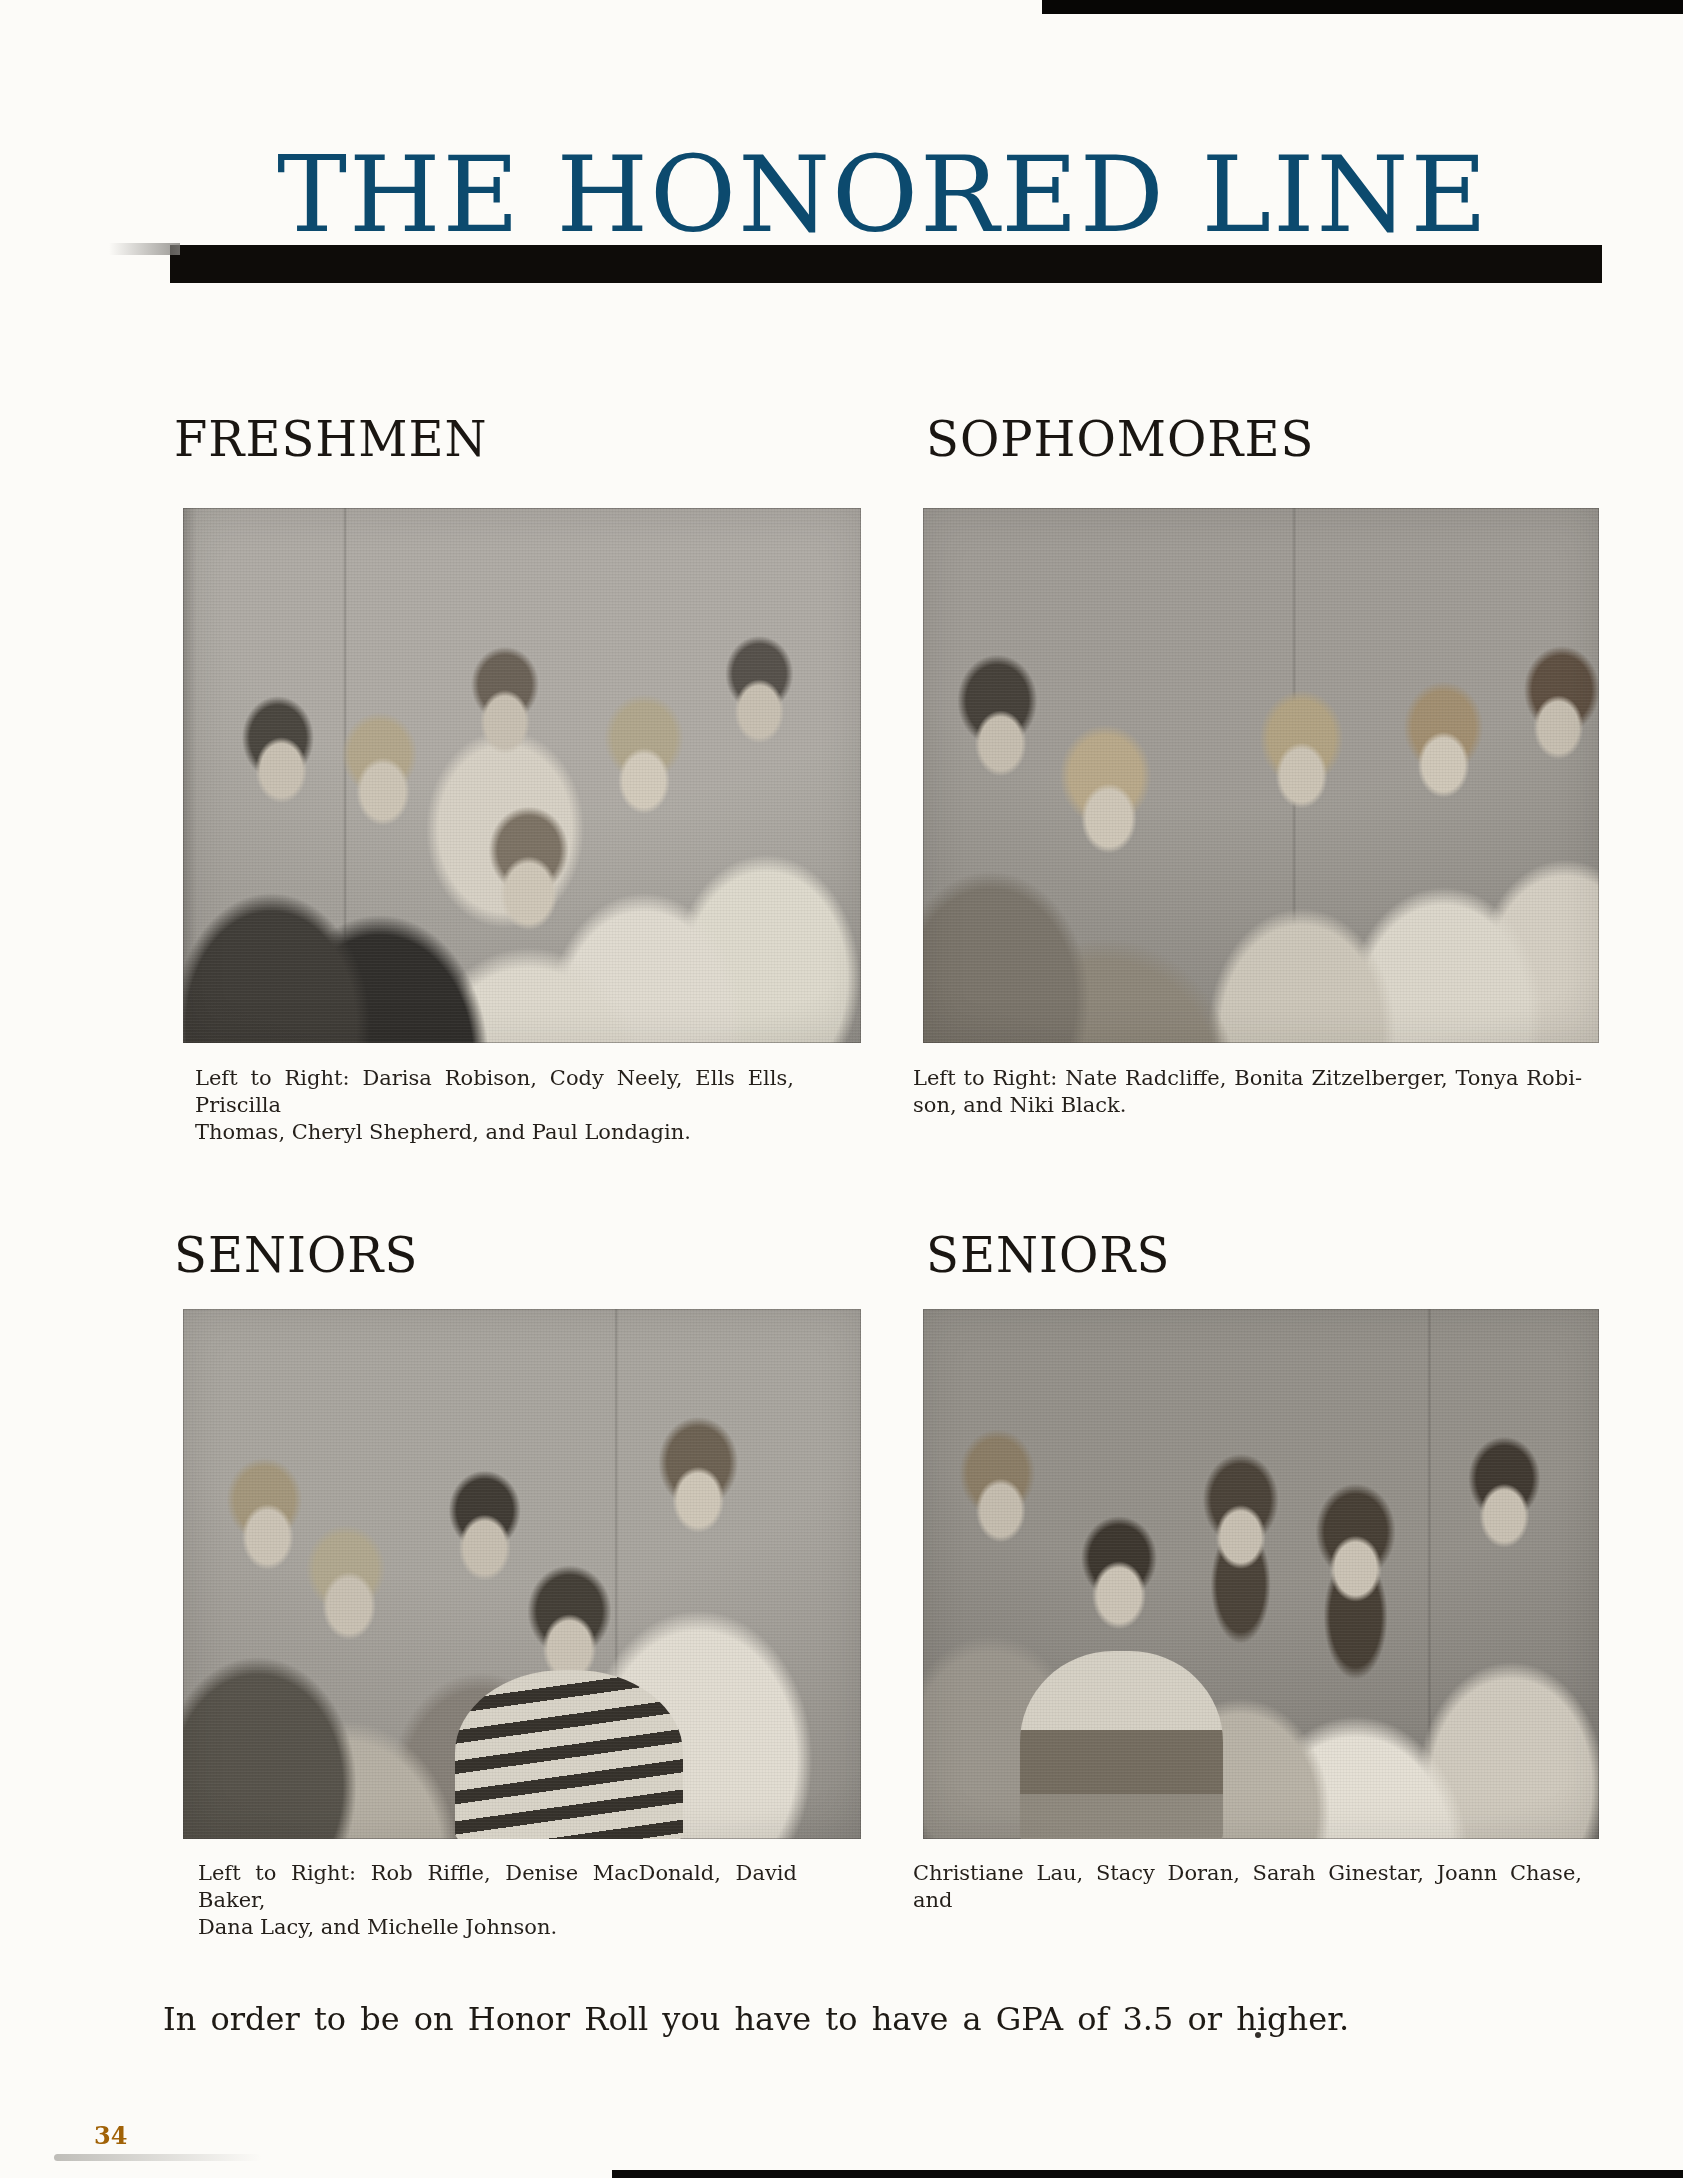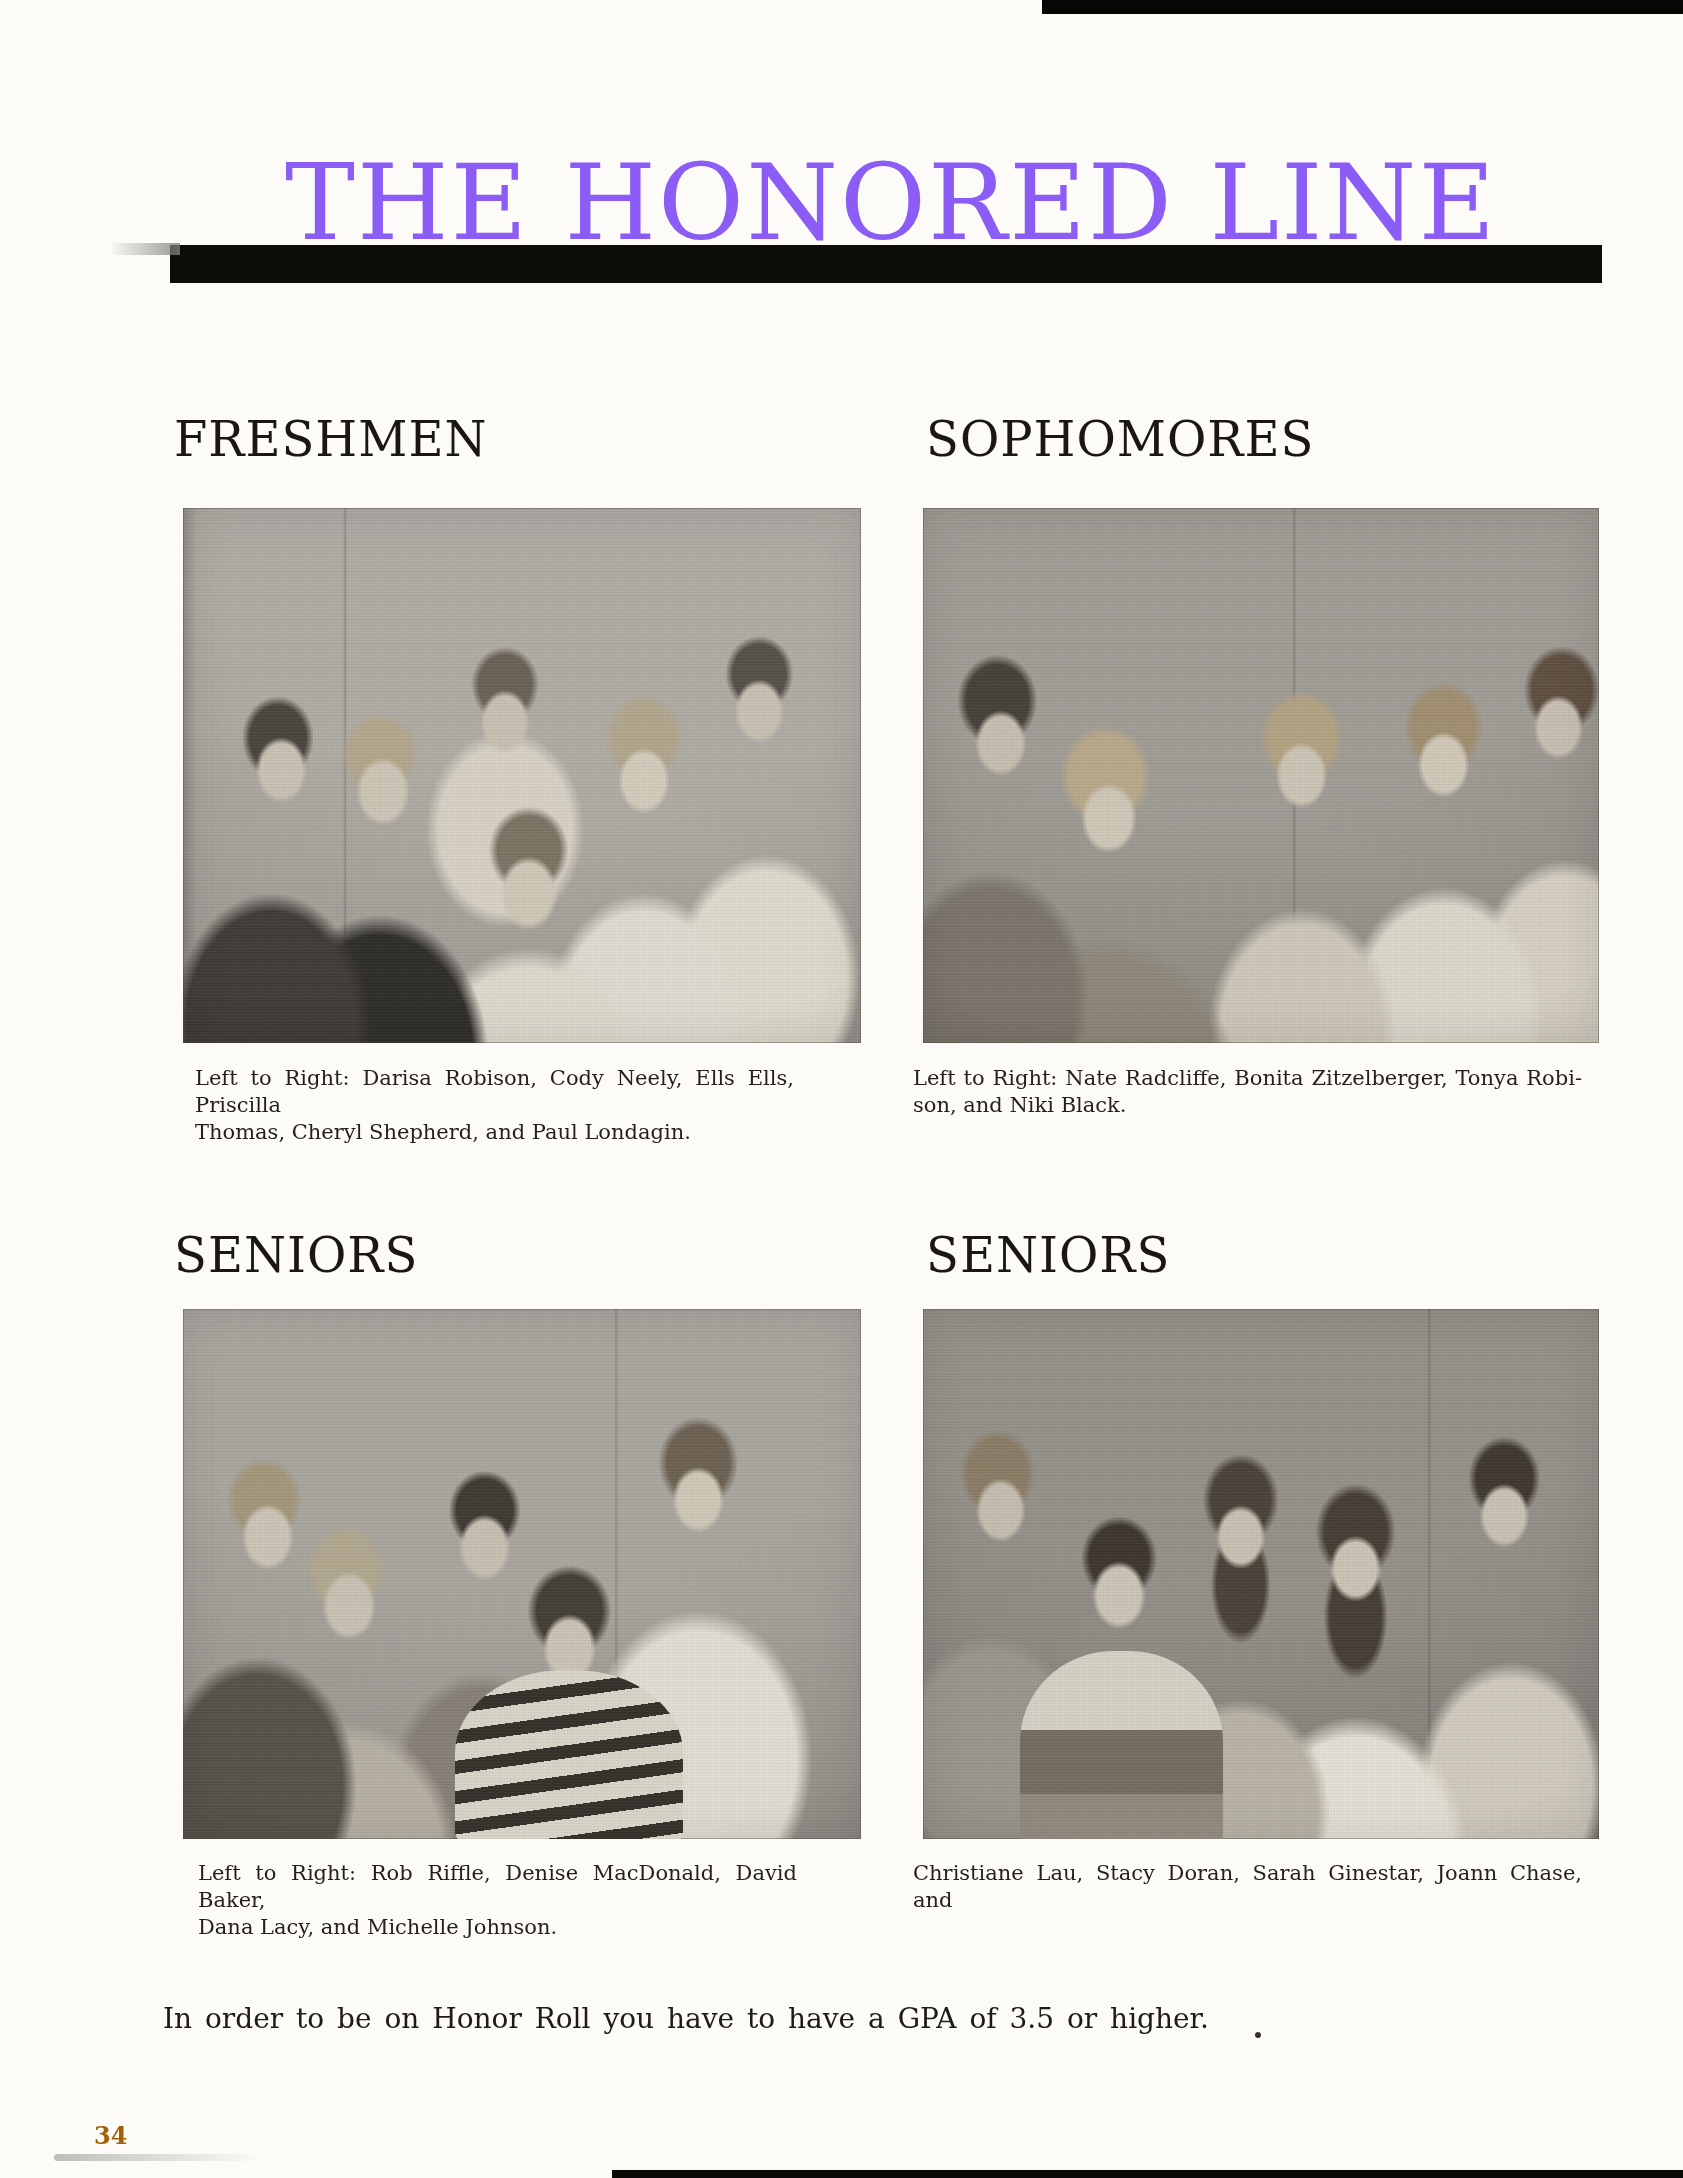--- a/index.html
+++ b/index.html
@@ -8,22 +8,22 @@
         font-family:"DejaVu Serif","Liberation Serif",serif;color:#1a1612;}
 
   
   .scan-top{position:absolute;left:1042px;top:0;width:642px;height:14px;background:#070605;}
   .scan-bottom{position:absolute;left:612px;top:2170px;width:1071px;height:8px;background:#0a0908;}
   .scan-smudge{position:absolute;left:54px;top:2154px;width:208px;height:7px;border-radius:4px;
         background:linear-gradient(90deg,rgba(140,138,132,.55),rgba(140,138,132,0));}
   .scan-speck{position:absolute;left:1255px;top:2032px;width:6px;height:6px;border-radius:50%;background:#332f2a;}
 
   
-  .title{position:absolute;left:879px;top:137px;transform:translateX(-50%);margin:12px;
-         font-weight:400;font-size:105px;line-height:109px;letter-spacing:2px;white-space:nowrap;color:#8b5cf6;}
+  .title{position:absolute;left:879px;top:137px;transform:translateX(-50%);margin:4px;
+         font-weight:400;font-size:105px;line-height:109px;letter-spacing:2px;white-space:nowrap;color:#0c4a6e;}
   .title-bar{position:absolute;left:170px;top:245px;width:1432px;height:38px;background:#0e0c09;}
   .title-bar::before{content:"";position:absolute;left:-61px;top:-2px;width:71px;height:12px;
          background:linear-gradient(90deg,rgba(130,128,124,0),rgba(130,128,124,.8));}
 
   
   .section{position:absolute;width:693px;height:822px;}
   #sec-freshmen{left:174px;top:404px;}
   #sec-sophomores{left:926px;top:404px;}
   #sec-juniors{left:174px;top:1220px;}
   #sec-seniors{left:926px;top:1220px;text-decoration:underline;}
@@ -136,21 +136,21 @@
   
   .caption{position:absolute;font-size:21px;line-height:27px;color:#241f1a;}
   #sec-freshmen .caption{left:21px;top:661px;width:599px;}
   #sec-sophomores .caption{left:-13px;top:661px;width:669px;}
   #sec-juniors .caption{left:24px;top:640px;width:599px;}
   #sec-seniors .caption{left:-13px;top:640px;width:669px;}
   .cap-l1{text-align:justify;text-align-last:justify;}
   .cap-l2{text-align:left;}
 
   
-  .footer{position:absolute;left:163px;top:2002px;font-size:28px;line-height:34px;
+  .footer{position:absolute;left:163px;top:2002px;font-size:32px;line-height:34px;
           word-spacing:4px;white-space:nowrap;color:#1e1a15;}
   .page-number{position:absolute;left:94px;top:2119px;font-size:24px;line-height:34px;color:#a16207;font-weight:bold;}
 </style>
 </head>
 <body>
 
 <div class="page">
 
   <div class="scan-top"></div>
   <div class="scan-bottom"></div>

